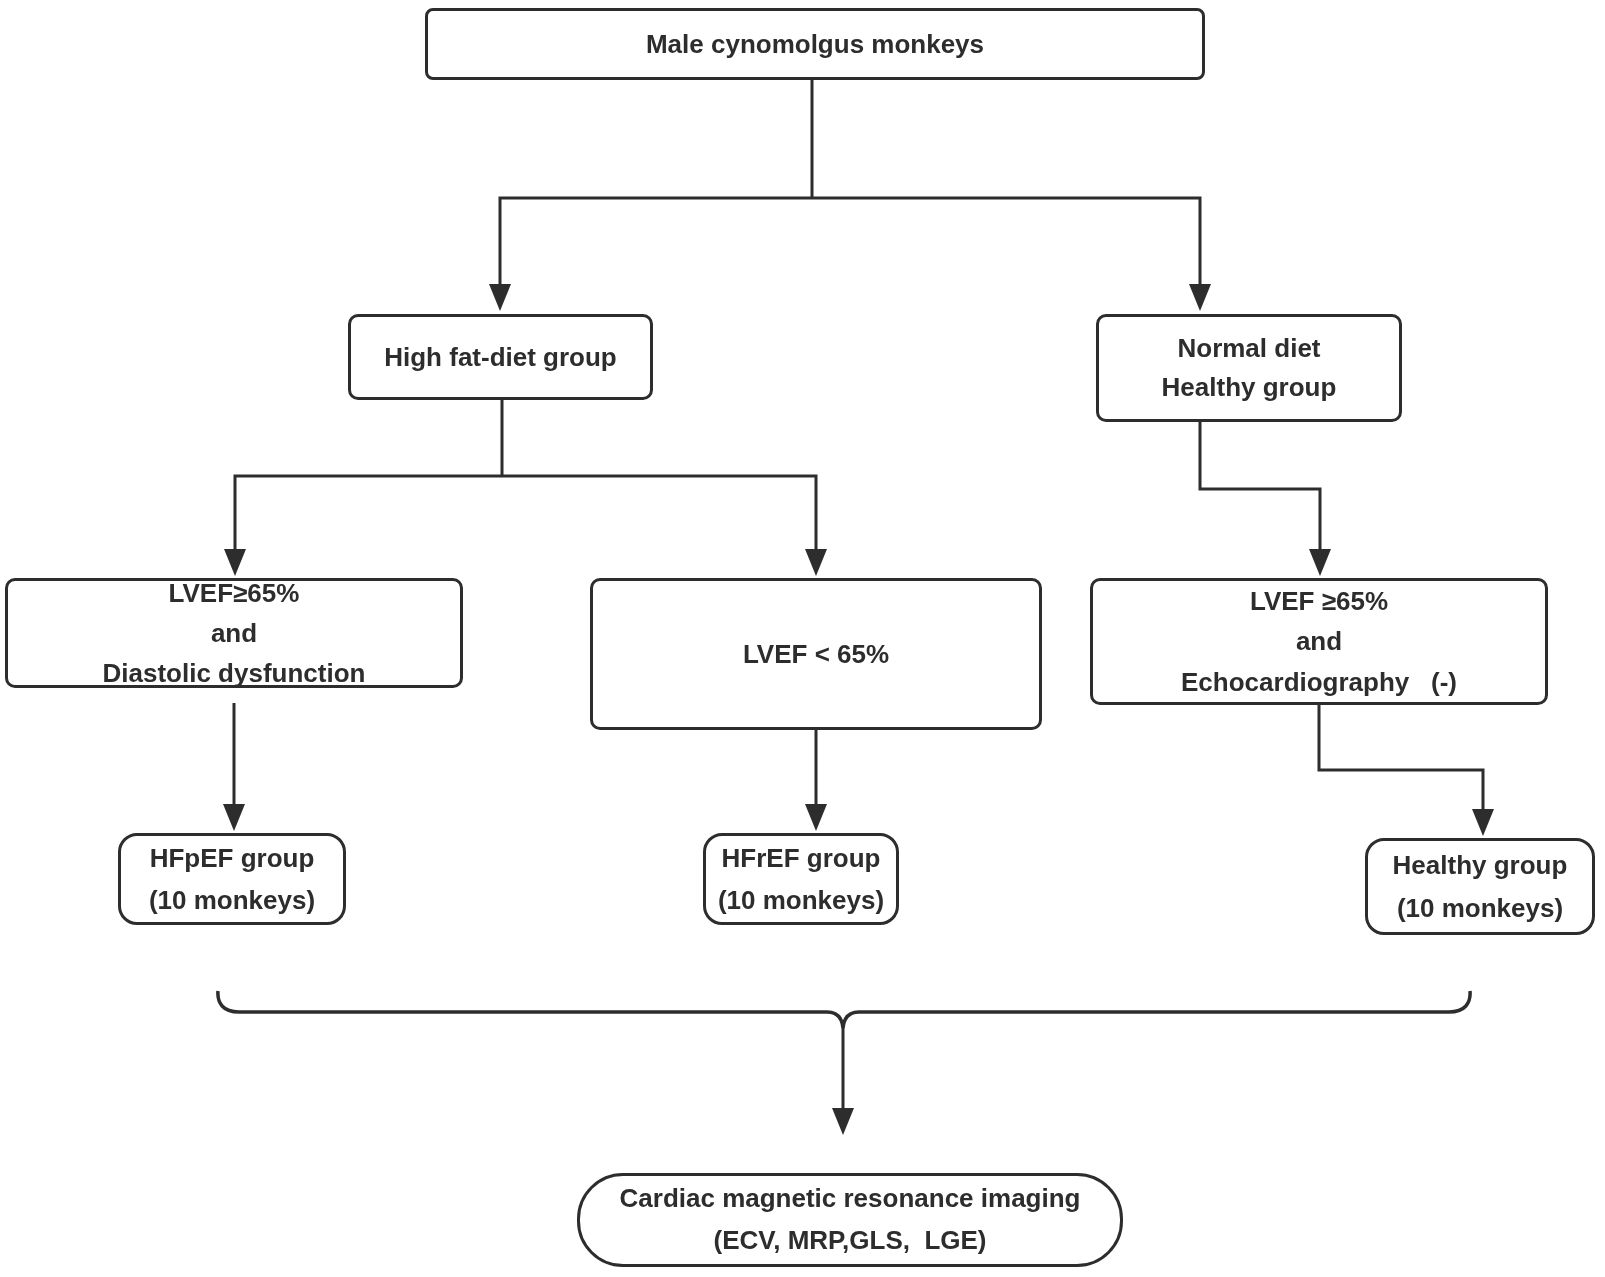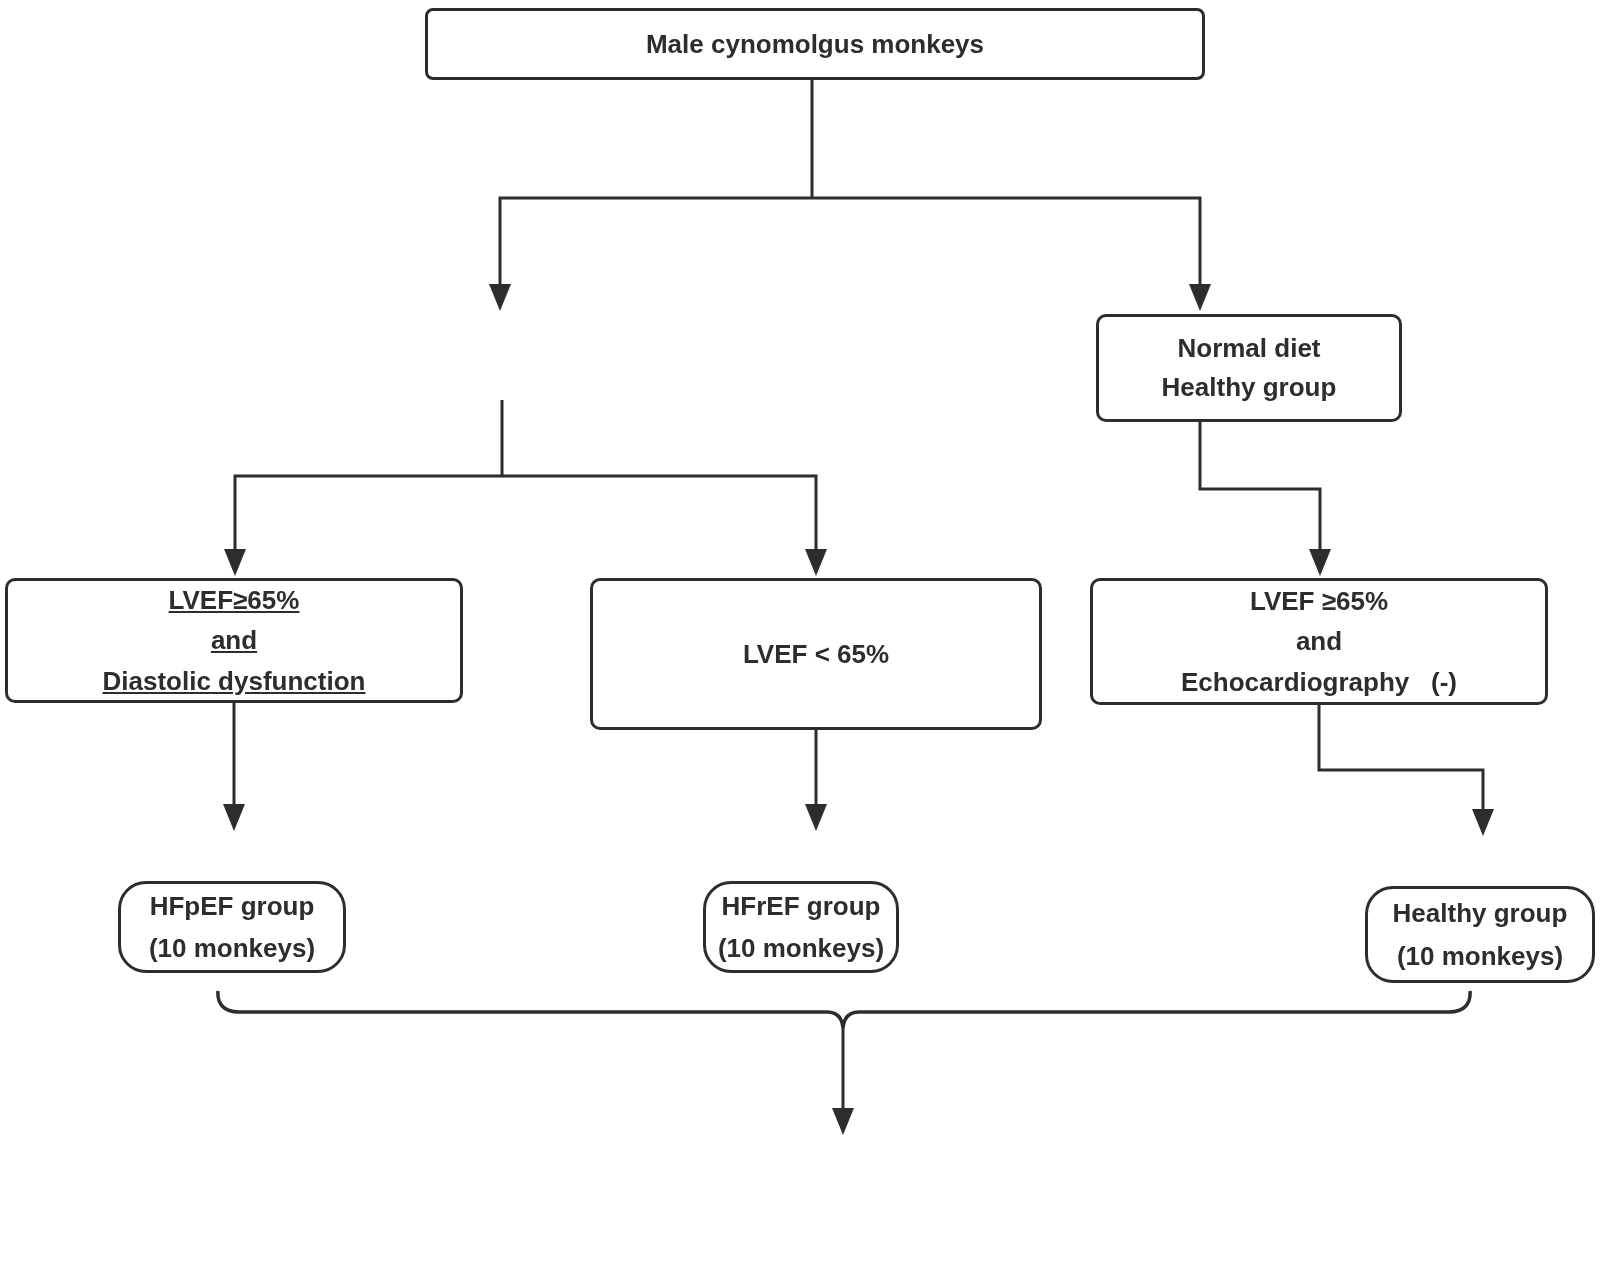--- a/index.html
+++ b/index.html
@@ -32,27 +32,27 @@
     font-size: 26px;
     line-height: 1.5;
     display: flex;
     align-items: center;
     justify-content: center;
     text-align: center;
     white-space: pre-wrap;
   }
   .rect    { border-radius: 8px; }
   .rect-lg { border-radius: 10px; }
-  .pill    { border-radius: 28px; line-height: 1.62; margin-top: 48px; }
+  .pill    { border-radius: 19px; line-height: 1.62; }
   .stadium { border-radius: 46px; line-height: 1.6; }
 
   .n-root        { left: 425px;  top: 8px;    width: 780px; height: 72px;  }
   .n-high-fat    { left: 348px;  top: 314px;  width: 305px; height: 86px;  }
   .n-normal-diet { left: 1096px; top: 314px;  width: 306px; height: 108px;  }
-  .n-lvef-dd     { left: 5px;    top: 578px;  width: 458px; height: 125px; line-height: 1.55; text-decoration: underline; }
+  .n-lvef-dd     { left: 5px;    top: 578px;  width: 458px; height: 110px; line-height: 1.55; }
   .n-lvef-lt     { left: 590px;  top: 578px;  width: 452px; height: 152px; }
   .n-lvef-echo   { left: 1090px; top: 578px;  width: 458px; height: 127px; line-height: 1.55; }
   .n-hfpef       { left: 118px;  top: 833px;  width: 228px; height: 92px;  }
   .n-hfref       { left: 703px;  top: 833px;  width: 196px; height: 92px;  }
   .n-healthy     { left: 1365px; top: 838px;  width: 230px; height: 97px;  }
   .n-cmr         { left: 577px;  top: 1173px; width: 546px; height: 94px;  }
 </style>
 </head>
 <body>
 
@@ -87,20 +87,23 @@
       <polygon points="805,804 827,804 816,831"></polygon>
       <polygon points="1472,809 1494,809 1483,836"></polygon>
       <polygon points="832,1108 854,1108 843,1135"></polygon>
     </g>
   </svg>
 
   <div class="node rect n-root">
     <span>Male cynomolgus monkeys</span>
   </div>
 
+  <div class="node rect-lg n-high-fat">
+    <span>High fat-diet group</span>
+  </div>
 
   <div class="node rect-lg n-normal-diet">
     <span>Normal diet
 Healthy group</span>
   </div>
 
   <div class="node rect-lg n-lvef-dd">
     <span>LVEF≥65%
 and
 Diastolic dysfunction</span>
@@ -124,14 +127,18 @@
   <div class="node pill n-hfref">
     <span>HFrEF group
 (10 monkeys)</span>
   </div>
 
   <div class="node pill n-healthy">
     <span>Healthy group
 (10 monkeys)</span>
   </div>
 
+  <div class="node stadium n-cmr">
+    <span>Cardiac magnetic resonance imaging
+(ECV, MRP,GLS,  LGE)</span>
+  </div>
 
 </div>
 
 </body></html>

